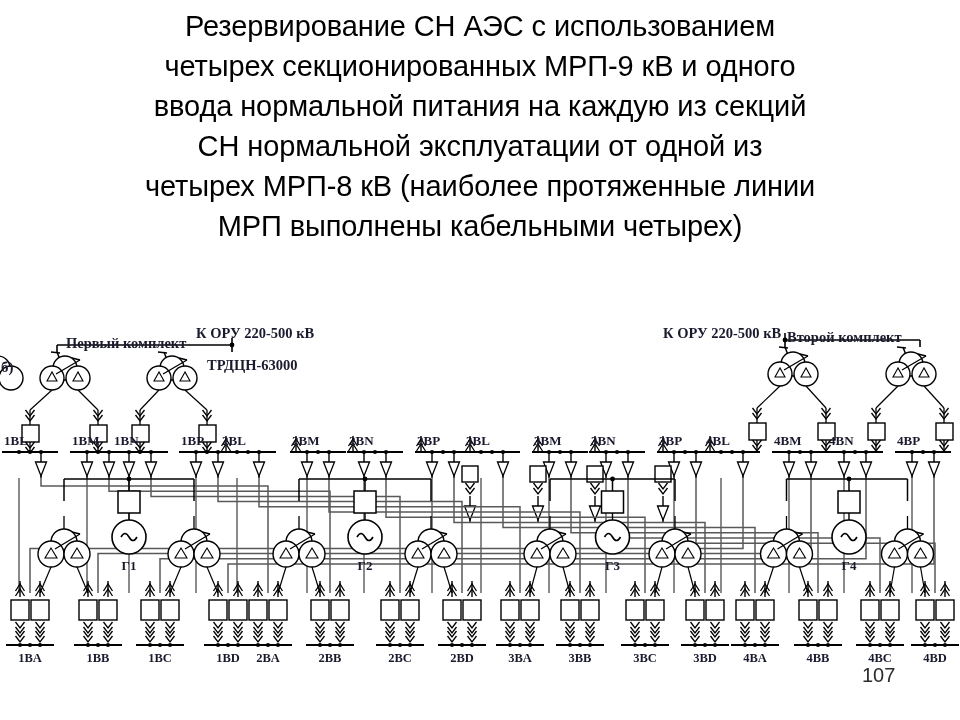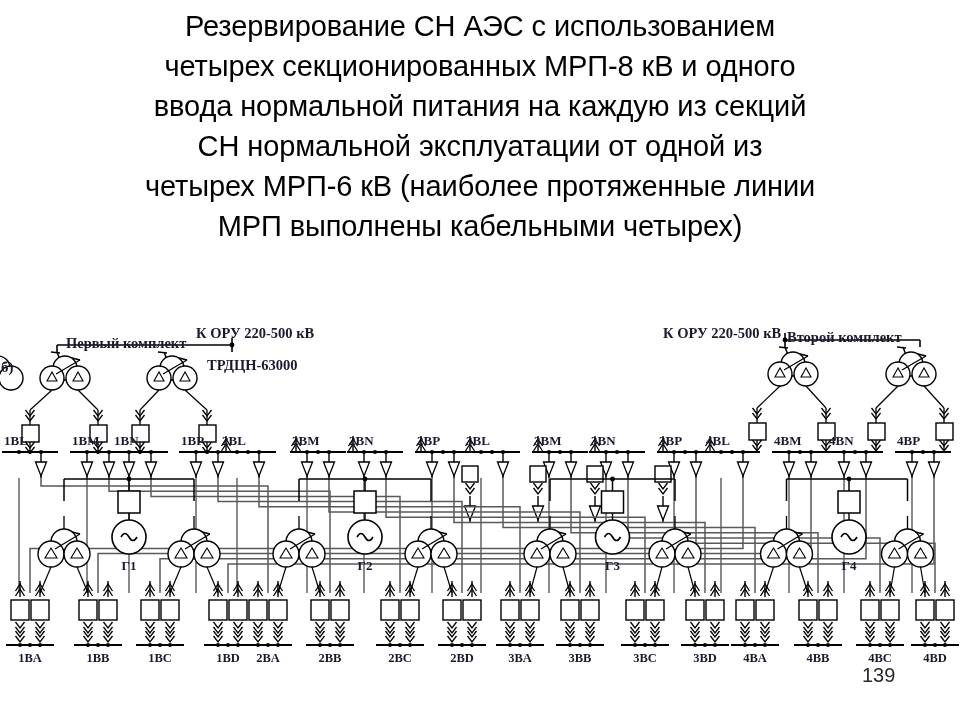--- a/index.html
+++ b/index.html
@@ -36,24 +36,24 @@
     letter-spacing:0px;
   }
 </style>
 </head>
 <body>
 
 <div id="slide">
 
   <div id="title">
     <span class="ln">Резервирование СН АЭС с использованием</span>
-    <span class="ln">четырех секционированных МРП-8 кВ и одного</span>
+    <span class="ln">четырех секционированных МРП-9 кВ и одного</span>
     <span class="ln">ввода нормальной питания на каждую из секций</span>
     <span class="ln">СН нормальной эксплуатации от одной из</span>
-    <span class="ln">четырех МРП-6 кВ (наиболее протяженные линии</span>
+    <span class="ln">четырех МРП-8 кВ (наиболее протяженные линии</span>
     <span class="ln">МРП выполнены кабельными четырех)</span>
   </div>
 
   <div id="diagram">
     <svg width="960" height="400" viewBox="0 0 960 400" xmlns="http://www.w3.org/2000/svg">
       <defs>
 
         <g id="dnArrow">
           <line x1="0" y1="0" x2="0" y2="26" stroke="#000" stroke-width="1.4"></line>
           <polygon points="-5.5,10 5.5,10 0,24" fill="#fff" stroke="#000" stroke-width="1.3"></polygon>
@@ -922,14 +922,14 @@
           <text x="196" y="38" font-size="14.5" fill="#1a1a2e" font-family="&quot;Liberation Serif&quot;, serif" font-weight="700" text-anchor="start">К ОРУ 220-500 кВ</text>
           <text x="663" y="38" font-size="14.5" fill="#1a1a2e" font-family="&quot;Liberation Serif&quot;, serif" font-weight="700" text-anchor="start">К ОРУ 220-500 кВ</text>
           <text x="66" y="48" font-size="14.5" fill="#1a1a2e" font-family="&quot;Liberation Serif&quot;, serif" font-weight="700" text-anchor="start">Первый комплект</text>
           <text x="787" y="42" font-size="14.5" fill="#1a1a2e" font-family="&quot;Liberation Serif&quot;, serif" font-weight="700" text-anchor="start">Второй комплект</text>
           <text x="207" y="70" font-size="14.5" fill="#1a1a2e" font-family="&quot;Liberation Serif&quot;, serif" font-weight="700" text-anchor="start">ТРДЦН-63000</text>
           <text x="1" y="72" font-size="15" fill="#1a1a2e" font-family="&quot;Liberation Serif&quot;, serif" font-weight="700" text-anchor="start">б)</text>
         </g>
     </svg>
   </div>
 
-  <div id="pageno">139</div>
+  <div id="pageno">107</div>
 </div>
 
 </body></html>

